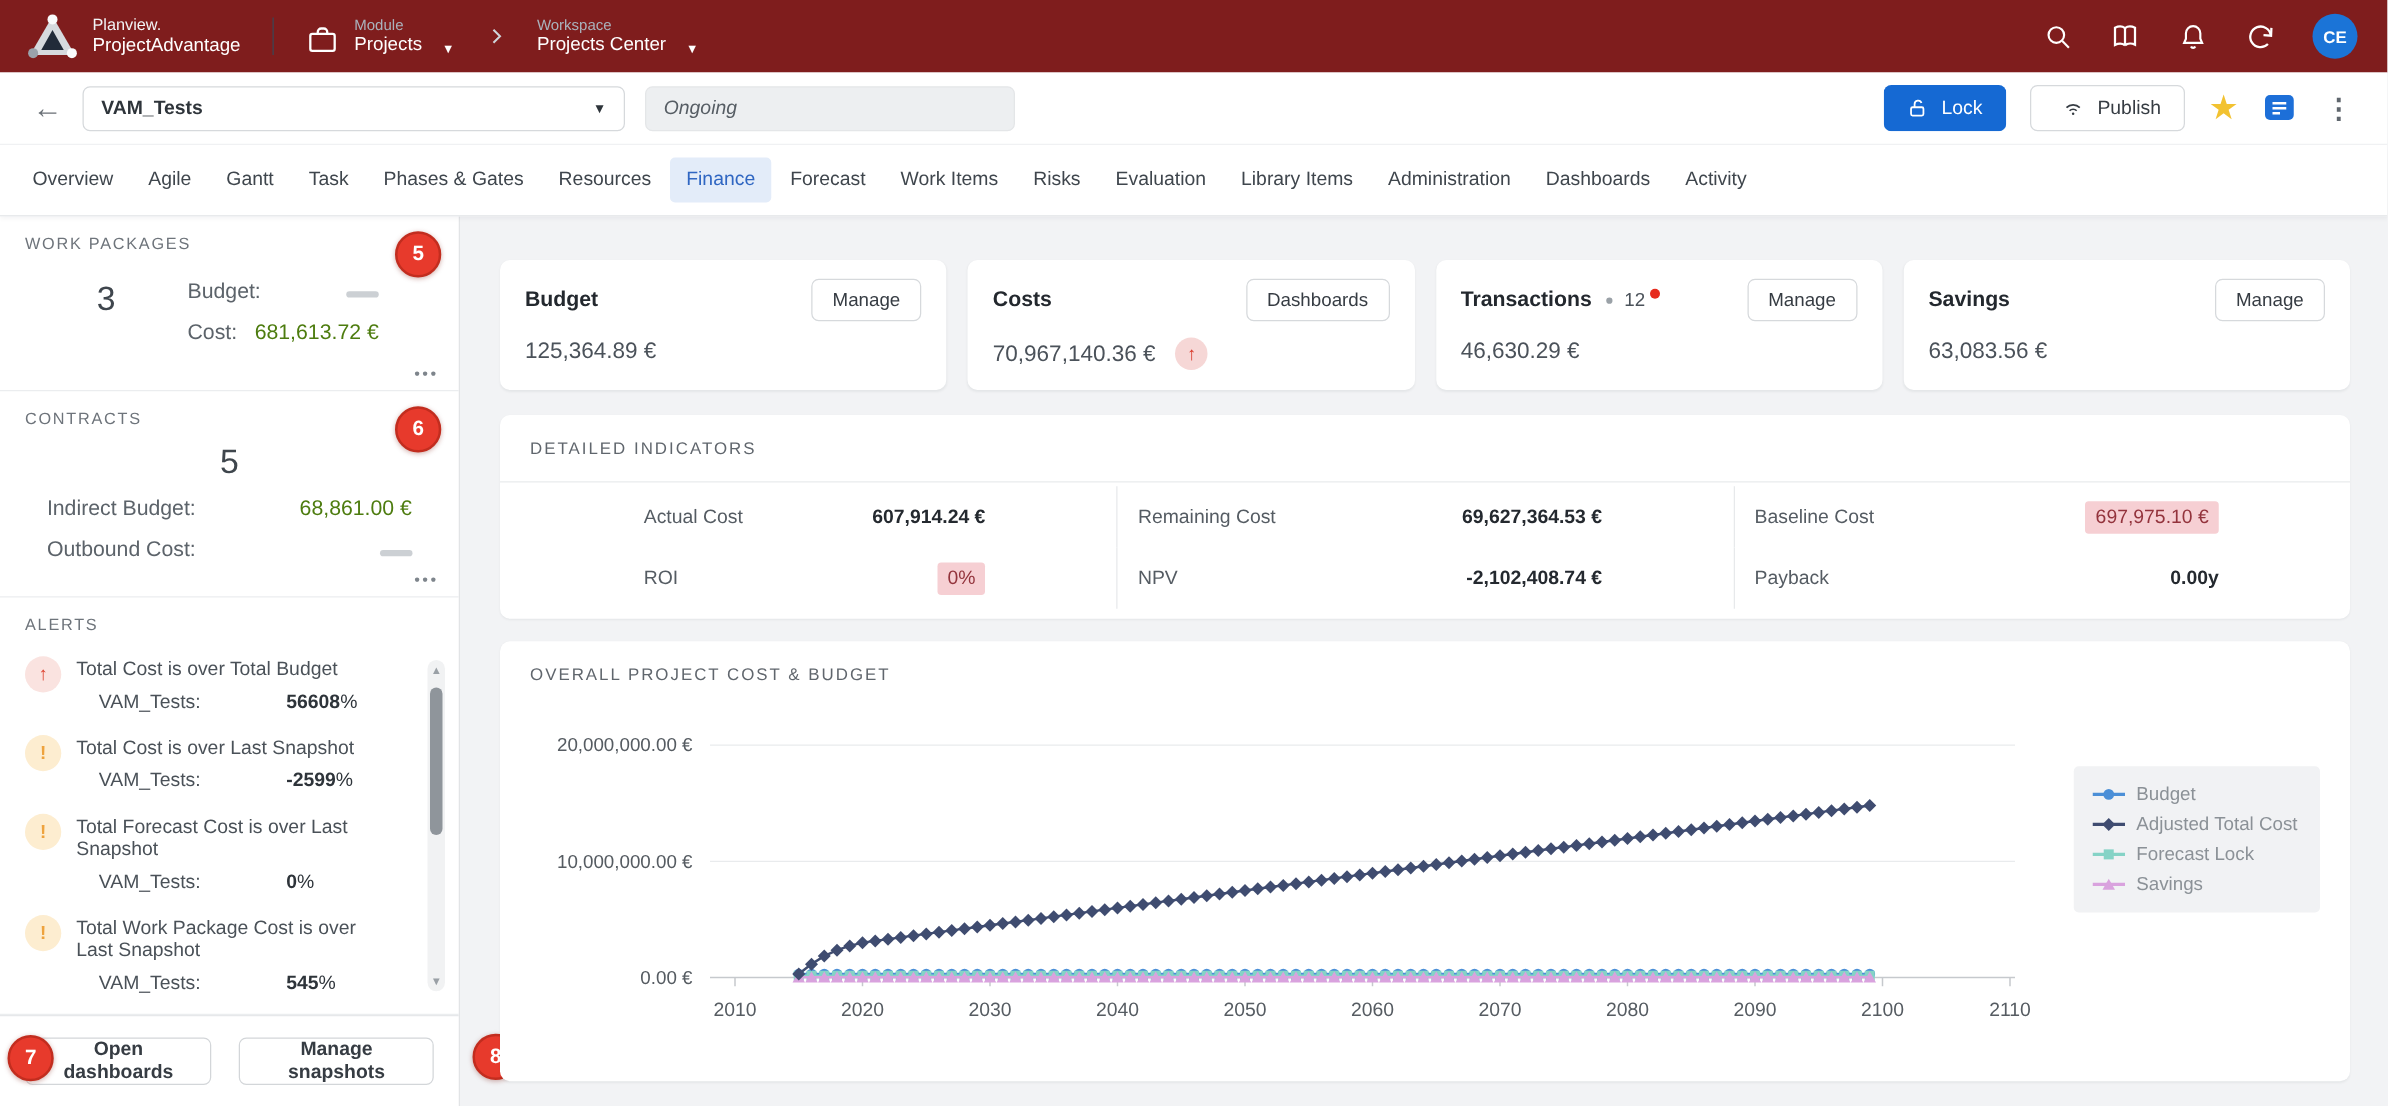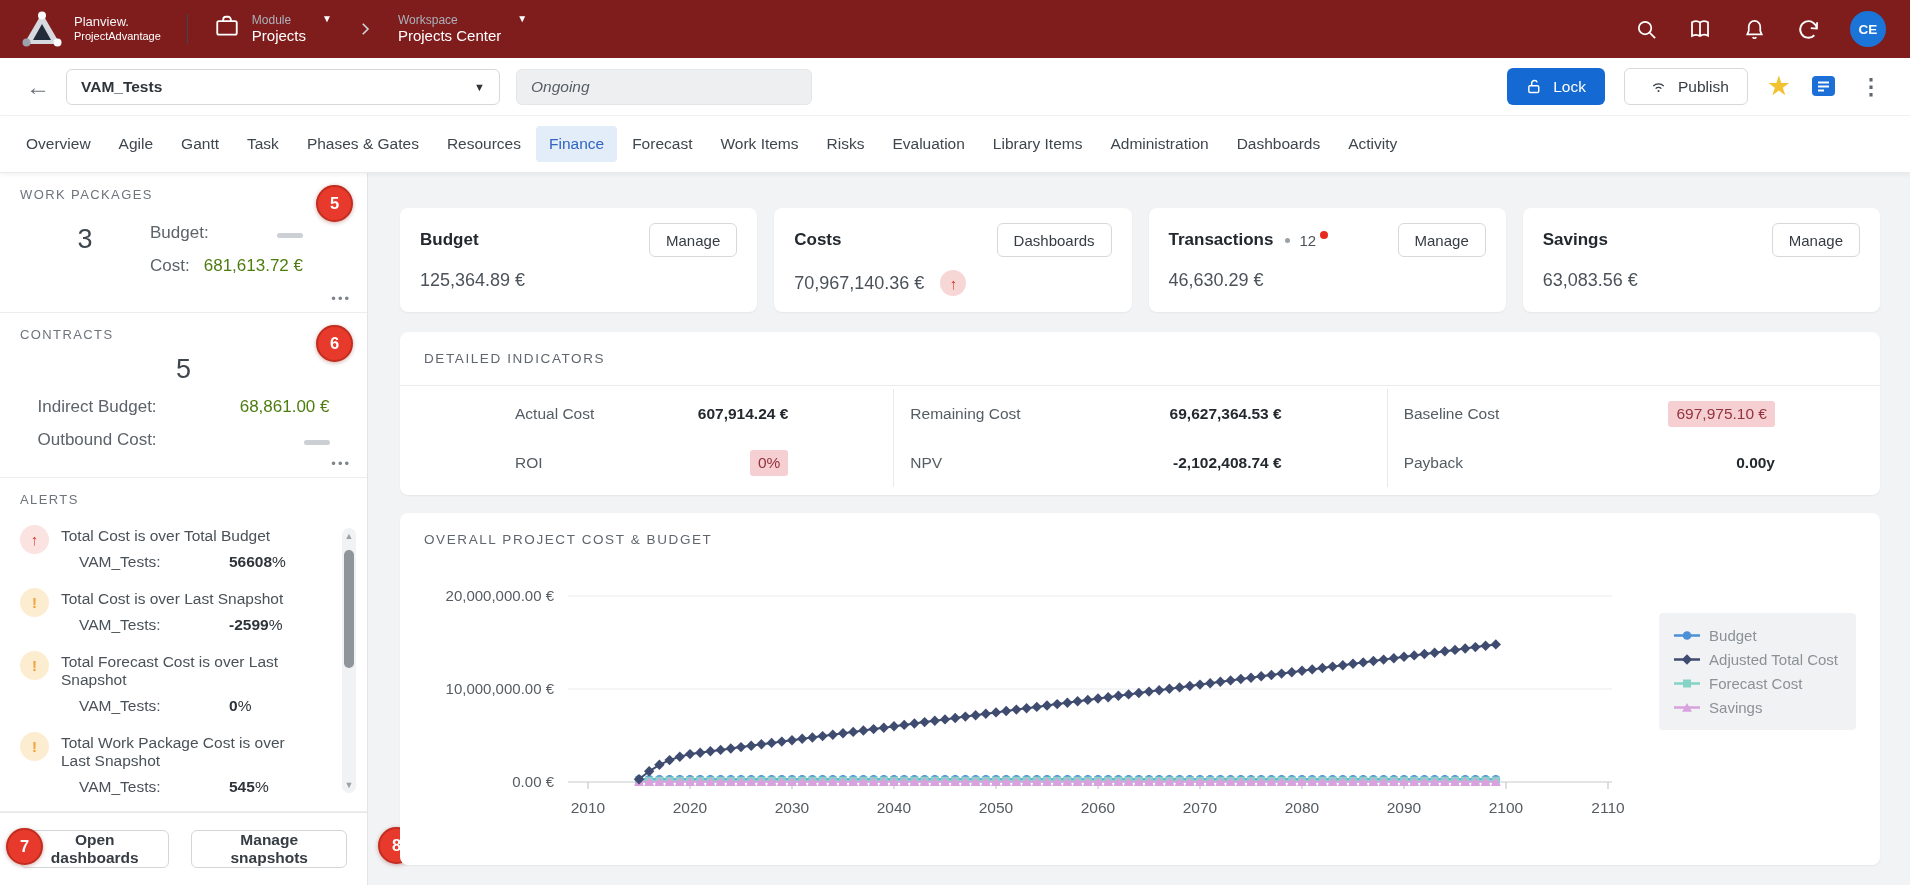--- a/index.html
+++ b/index.html
@@ -5,23 +5,23 @@
   * { margin:0; padding:0; box-sizing:border-box; }
   html,body { width:1910px; height:885px; overflow:hidden; background:#f2f3f5;
     font-family:"Liberation Sans", sans-serif; color:#3c4248; }
 
   
   .topnav { height:58px; background:#7f1d1d; display:flex; align-items:center;
     padding:0 24px 0 22px; gap:20px; color:#fff; }
   .brand { display:flex; align-items:center; gap:12px; }
   .brand-lines { line-height:1.15; }
   .brand-l1 { font-size:13px; color:#f2f4f6; }
-  .brand-l2 { font-size:11px; color:#fff; }
+  .brand-l2 { font-size:15px; color:#fff; }
   .nav-divider { width:1px; height:30px; background:#3c4654; margin:0 6px; }
-  .nav-switch { display:flex; align-items:flex-start; gap:12px; cursor:pointer; }
+  .nav-switch { display:flex; align-items:flex-end; gap:12px; cursor:pointer; }
   .nav-switch-lines { line-height:1.2; }
   .nav-sub { font-size:12px; color:#aab2bc; }
   .nav-main { font-size:15px; color:#fff; }
   .caret-w { font-size:10px; color:#fff; margin-left:4px; }
   .nav-chevron { color:#cfd4da; margin:0 4px; display:flex; }
   .nav-right { margin-left:auto; display:flex; align-items:center; gap:30px; }
   .nav-ic { width:24px; height:24px; display:flex; align-items:center; justify-content:center; cursor:pointer; }
   .avatar { width:36px; height:36px; border-radius:50%; background:#1b74d7; color:#fff;
     font-size:13.5px; font-weight:700; display:flex; align-items:center; justify-content:center; cursor:pointer; }
 
@@ -853,21 +853,21 @@
               <line x1="0" y1="6.5" x2="26" y2="6.5" stroke="#3f4c70" stroke-width="2.5"></line>
               <path d="M13 1.2999999999999998L18.2 6.5L13 11.7L7.8 6.5Z" fill="#3f4c70"></path>
             </svg>
             <span>Adjusted Total Cost</span>
           </div>
           <div class="lg-item">
             <svg width="26" height="13">
               <line x1="0" y1="6.5" x2="26" y2="6.5" stroke="#85d3c6" stroke-width="2.5"></line>
               <rect x="9" y="2.5" width="8" height="8" fill="#85d3c6"></rect>
             </svg>
-            <span>Forecast Cost</span>
+            <span>Forecast Lock</span>
           </div>
           <div class="lg-item">
             <svg width="26" height="13">
               <line x1="0" y1="6.5" x2="26" y2="6.5" stroke="#d9a2de" stroke-width="2.5"></line>
               <path d="M13 1.9000000000000004L18 10.7L8 10.7Z" fill="#d9a2de"></path>
             </svg>
             <span>Savings</span>
           </div>
         </div>
     </section>

